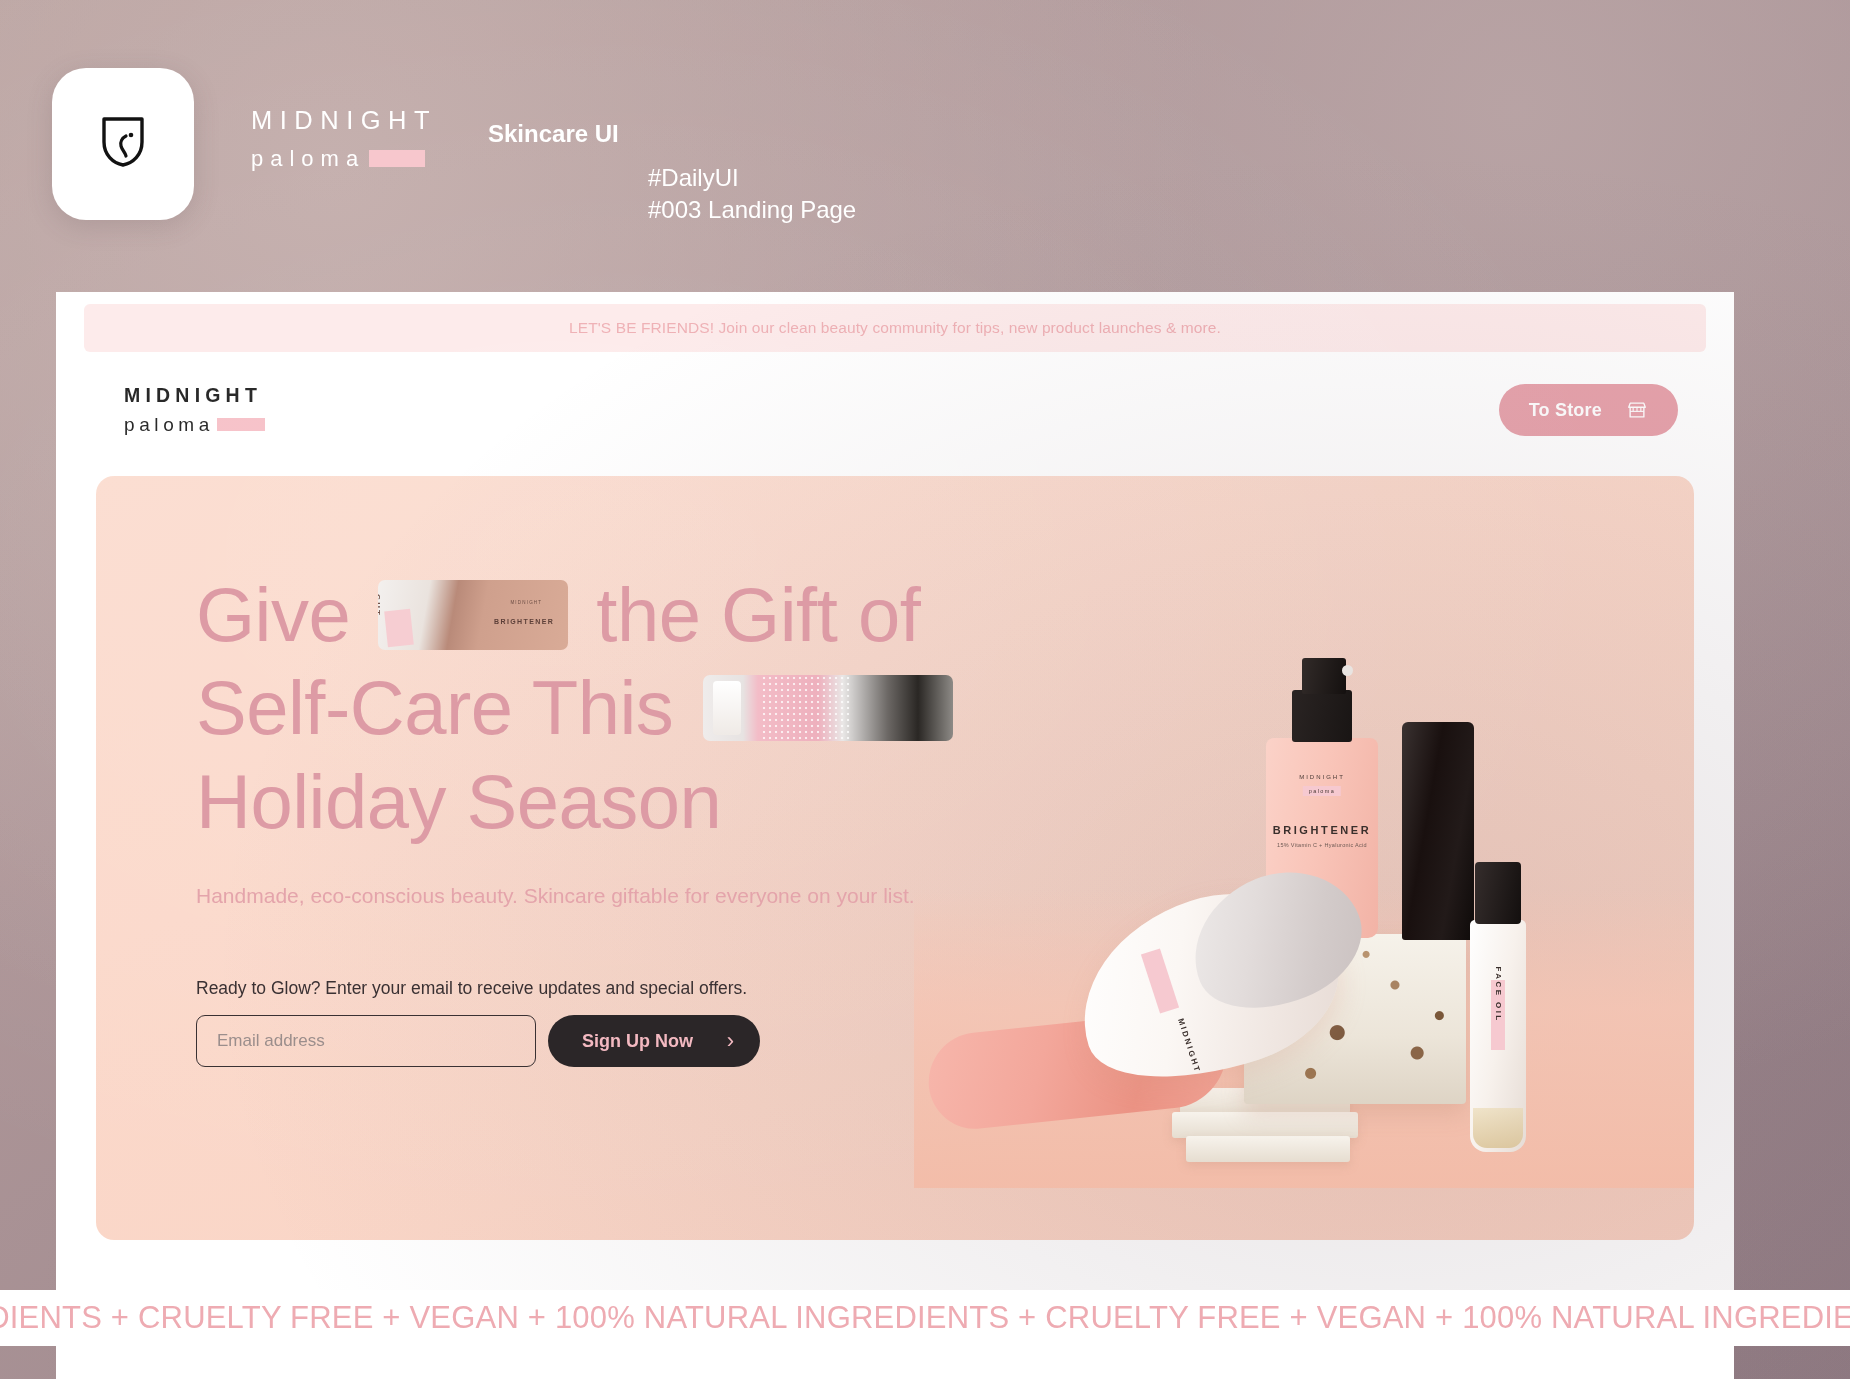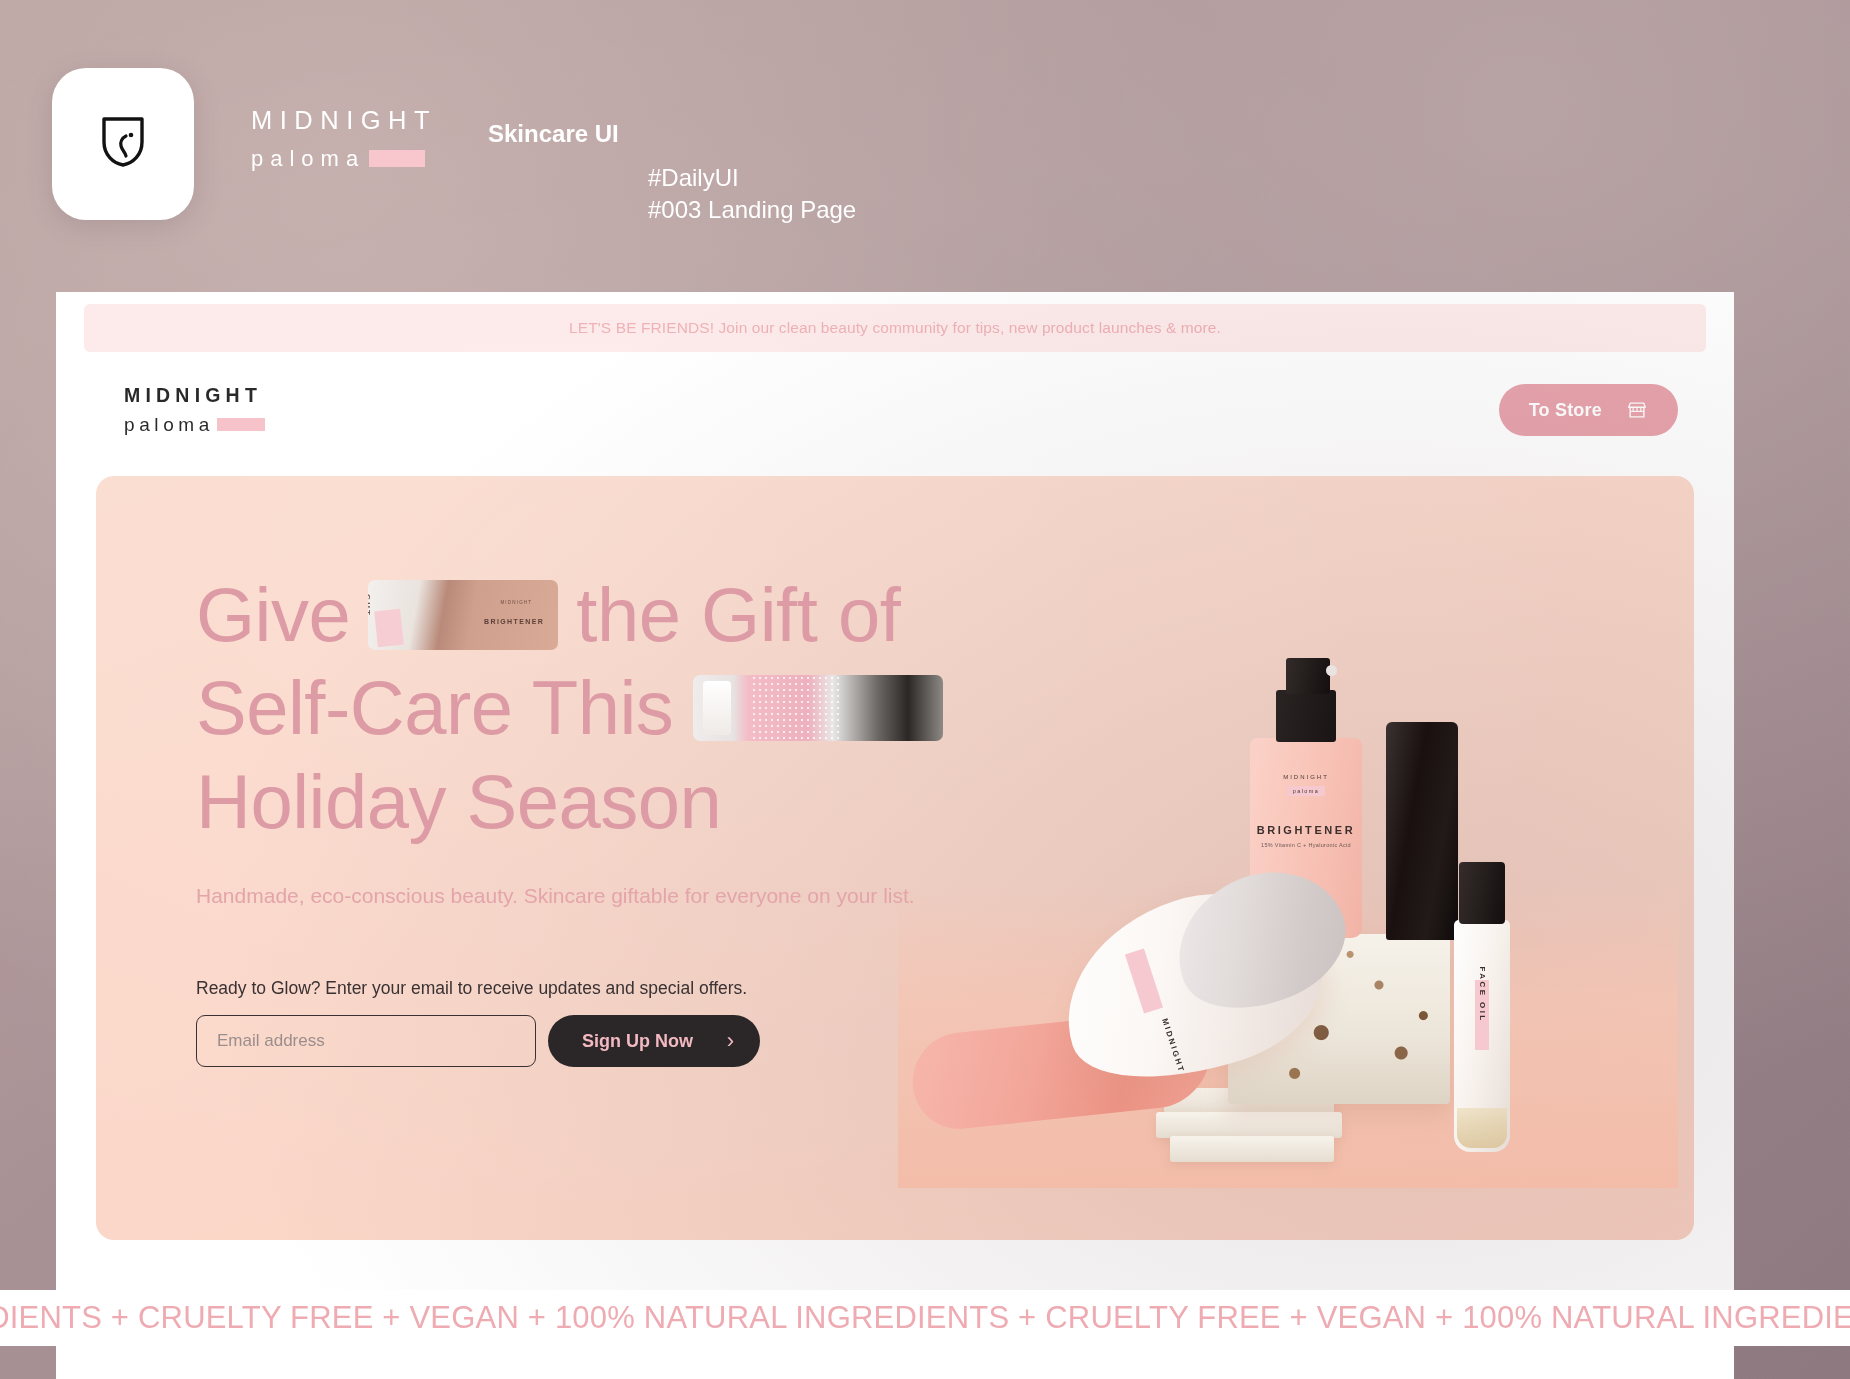--- a/index.html
+++ b/index.html
@@ -202,21 +202,21 @@
     z-index: 3;
   }
 
   .headline {
     font-size: 76px;
     line-height: 1.23;
     font-weight: 300;
     color: #dd9ba5;
     letter-spacing: -0.5px;
   }
-  .headline .ln { display: flex; align-items: center; gap: 0; white-space: nowrap; }
+  .headline .ln { display: flex; align-items: center; gap: 10px; white-space: nowrap; }
 
   .inline-img {
     display: inline-block;
     vertical-align: middle;
     border-radius: 7px;
     overflow: hidden;
     position: relative;
     flex: none;
   }
   .inline-img.one {
@@ -324,21 +324,21 @@
   .signup .chev {
     color: #f3b9c1;
     font-size: 22px;
     line-height: 1;
     font-weight: 300;
   }
 
   
   .photo {
     position: absolute;
-    right: 16px; top: 0;
+    right: 0; top: 0;
     width: 780px; height: 712px;
     z-index: 2;
     pointer-events: none;
   }
   .photo .floor {
     position:absolute; left:0; right:0; bottom:0; height: 300px;
     background: linear-gradient(180deg, rgba(248,203,186,0) 0%, rgba(246,196,178,0.75) 40%, rgba(243,188,168,0.95) 100%);
   }
 
   

